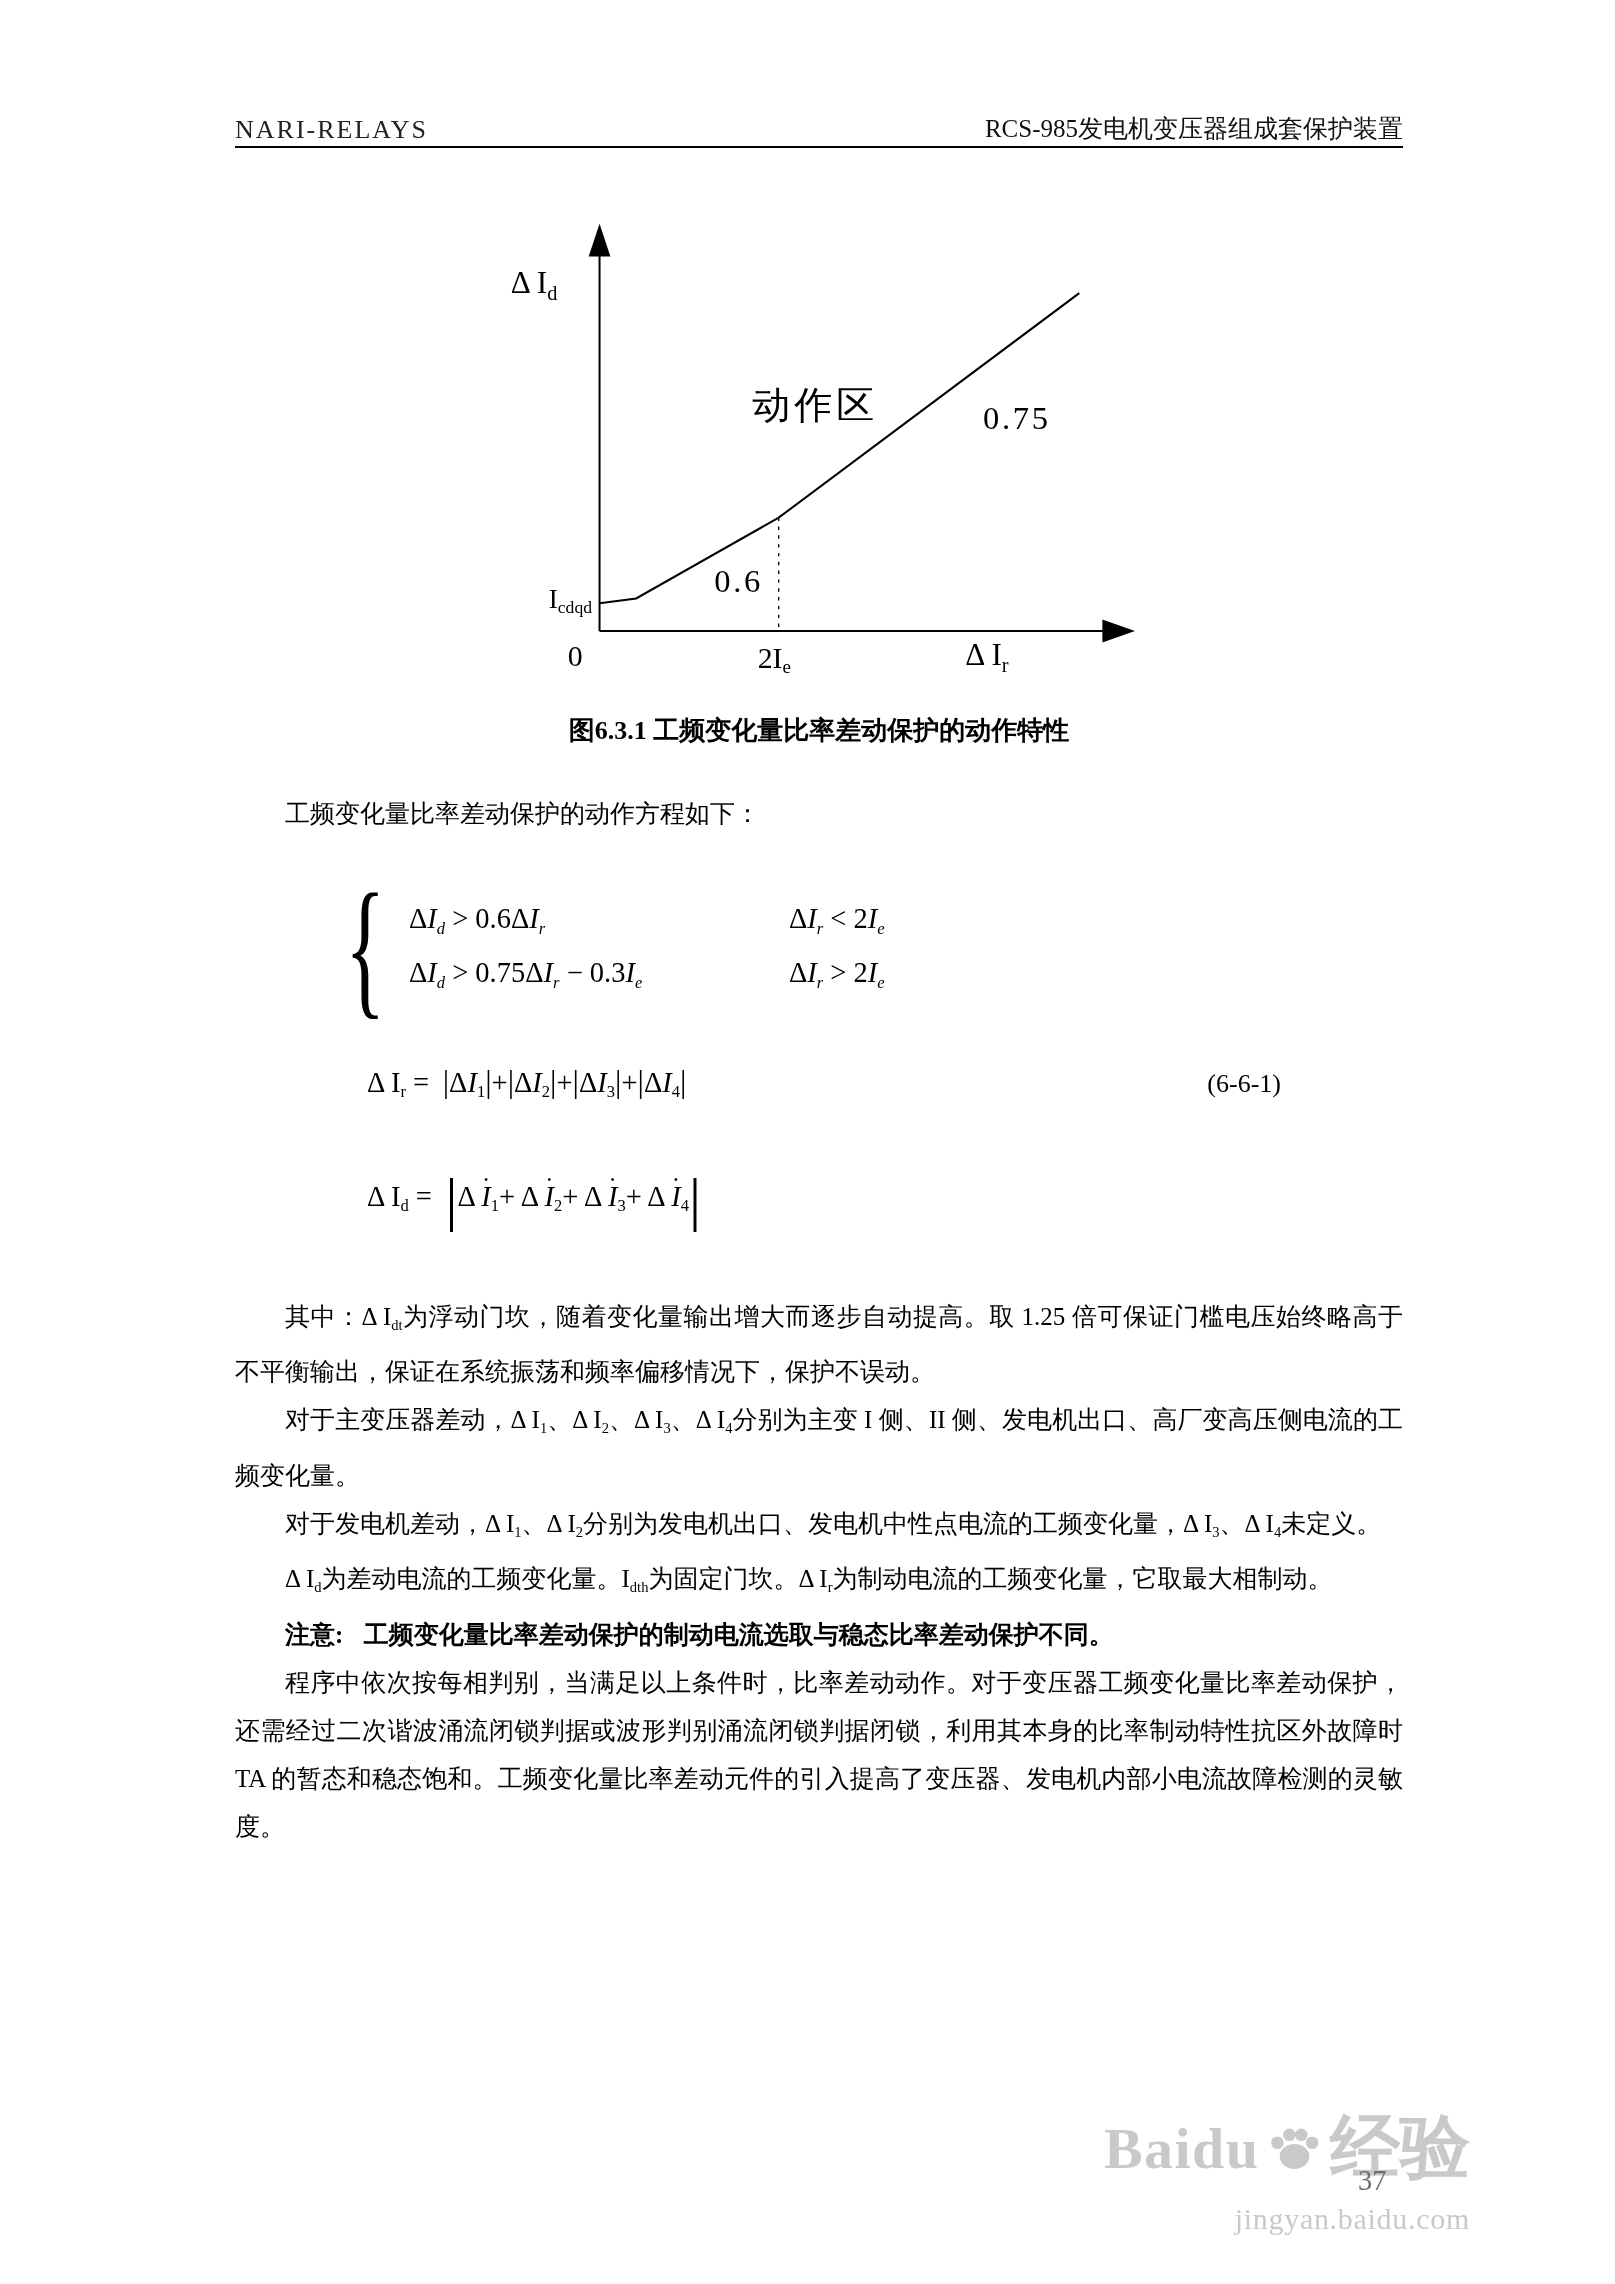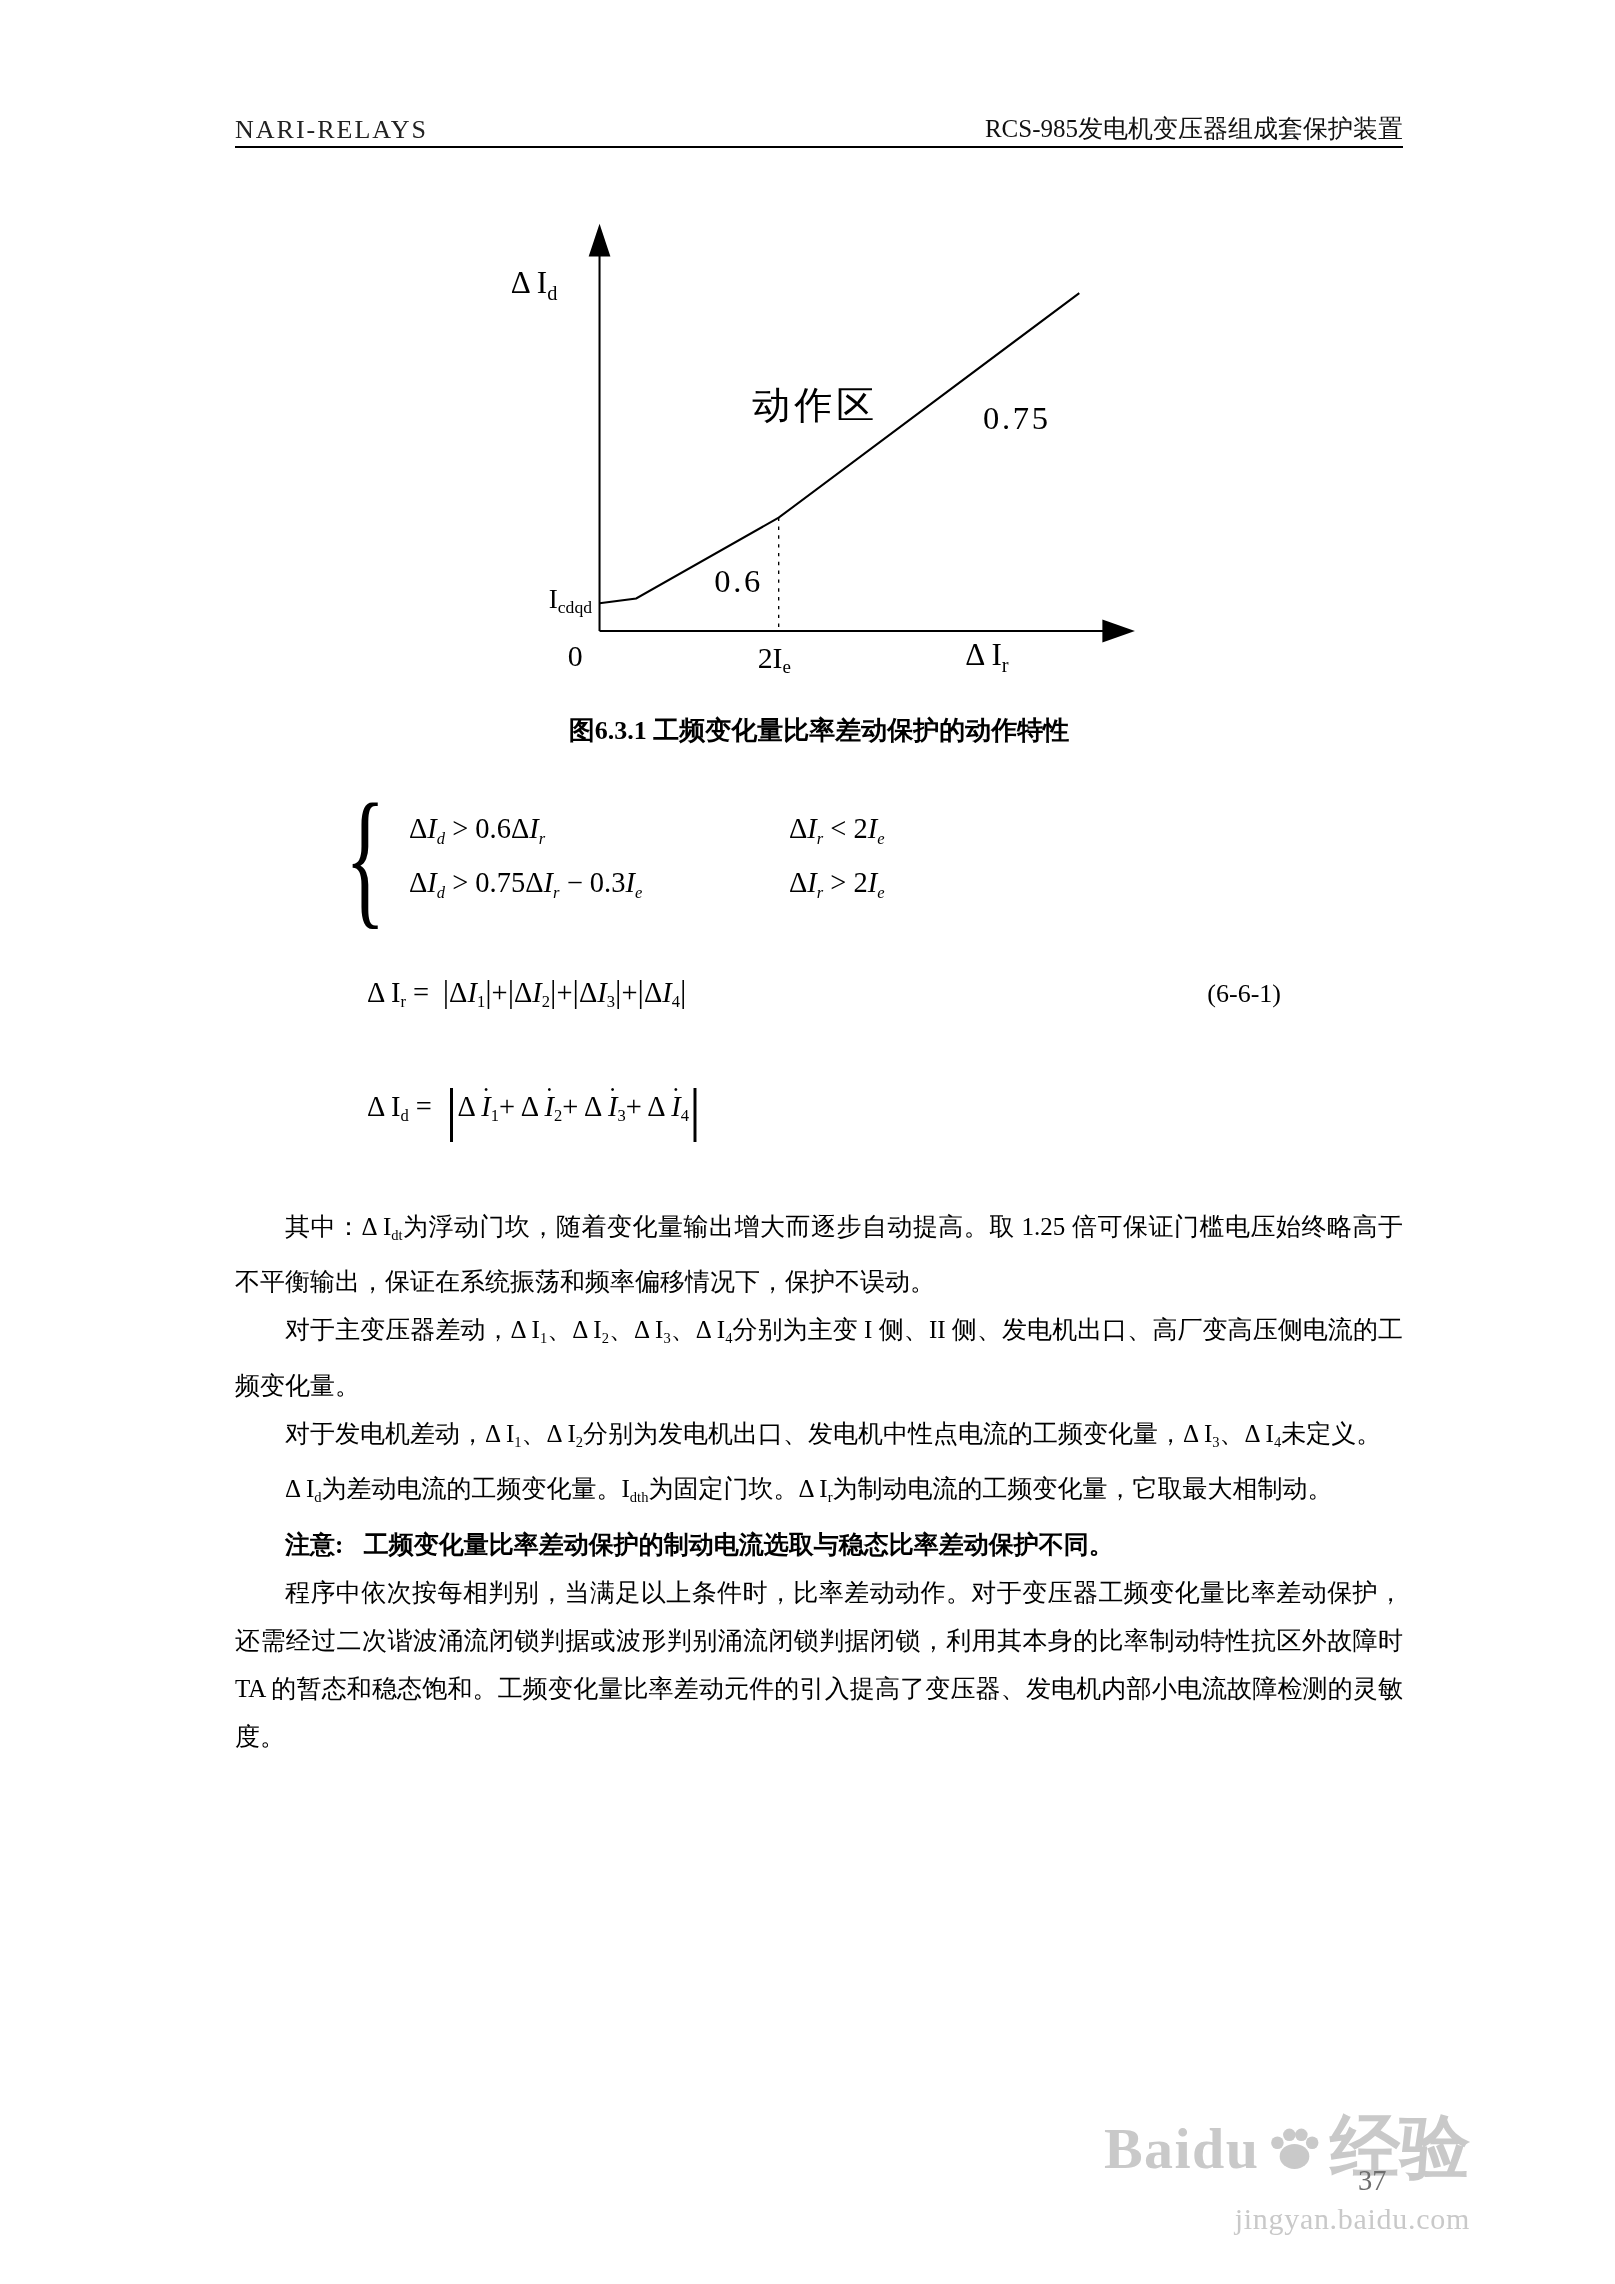--- a/index.html
+++ b/index.html
@@ -168,20 +168,21 @@
           <tspan>2I</tspan><tspan font-size="28" dy="8">e</tspan>
         </text>
         <text x="722" y="666" font-size="46">
           <tspan>Δ I</tspan><tspan font-size="30" dy="10">r</tspan>
         </text>
       </svg>
     </div>
 
     <div class="fig-caption">图6.3.1 工频变化量比率差动保护的动作特性</div>
 
+    <p class="intro">工频变化量比率差动保护的动作方程如下：</p>
 
     <div class="eq-cases">
       <span class="brace">{</span>
       <div class="case-rows">
         <div class="case-row">
           <span class="case-eq"><span class="tk-t">Δ</span><span class="tk-i">I</span><span class="tk-s">d</span><span class="tk-t"> &gt; 0.6Δ</span><span class="tk-i">I</span><span class="tk-s">r</span></span>
           <span class="case-cond"><span class="tk-t">Δ</span><span class="tk-i">I</span><span class="tk-s">r</span><span class="tk-t"> &lt; 2</span><span class="tk-i">I</span><span class="tk-s">e</span></span>
         </div>
         <div class="case-row">
           <span class="case-eq"><span class="tk-t">Δ</span><span class="tk-i">I</span><span class="tk-s">d</span><span class="tk-t"> &gt; 0.75Δ</span><span class="tk-i">I</span><span class="tk-s">r</span><span class="tk-t"> − 0.3</span><span class="tk-i">I</span><span class="tk-s">e</span></span>

